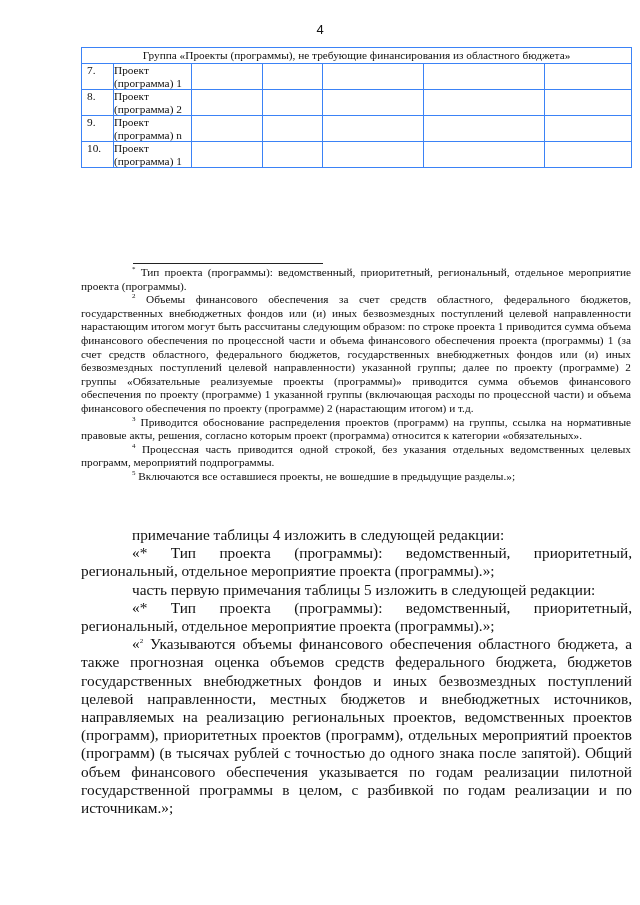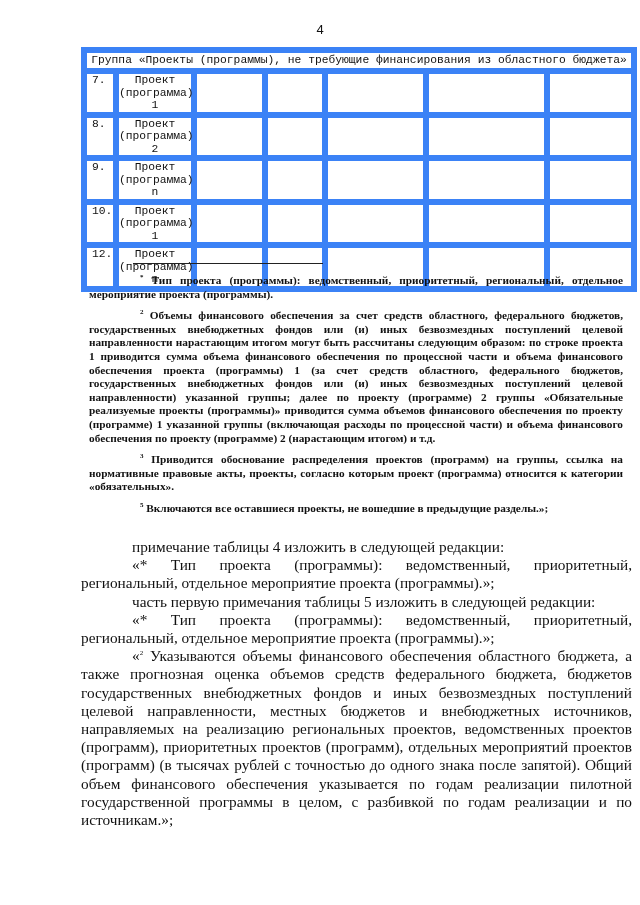--- a/index.html
+++ b/index.html
@@ -2,30 +2,30 @@
 <html><head>
 <meta charset="utf-8">
 <style>
   html, body { margin: 0; padding: 0; background: #ffffff; }
   body { width: 640px; height: 905px; position: relative; overflow: hidden;
          font-family: "Liberation Serif", "DejaVu Serif", serif; color: #111; }
   .page-num { position: absolute; top: 22px; left: 0; width: 640px; text-align: center;
               font-family: "Liberation Sans", sans-serif; font-size: 13px; }
   table.grid { position: absolute; left: 81px; top: 47px; width: 550px; border-collapse: collapse;
                table-layout: fixed; font-size: 11.3px; line-height: 12.5px; }
-  table.grid td { border: 6px solid #3b82f6; padding: 0; vertical-align: top; font-family: Liberation Mono, monospace; }
+  table.grid td { border: 1px solid #3b82f6; padding: 0; vertical-align: top; }
   td.group { text-align: center; height: 14px; padding-top: 1px !important; white-space: nowrap; }
   td.num { padding-left: 5px !important; }
-  td.name { text-align: center; }
+  td.name { }
   tr.row td { height: 25px; }
   sup { font-size: 7px; vertical-align: top; position: relative; top: -3px; }
   .footrule { position: absolute; left: 133px; top: 263px; width: 190px; border-top: 1px solid #222; }
   .notes { position: absolute; left: 81px; top: 266px; width: 550px; font-size: 11.3px; line-height: 13.6px; text-align: justify; }
-  .notes p { margin: 8px; text-indent: 51px; font-weight: bold; }
-  .body { position: absolute; left: 81px; top: 538px; width: 551px; font-size: 15.3px; line-height: 18.2px; text-align: justify; }
+  .notes p { margin: 0; text-indent: 51px; }
+  .body { position: absolute; left: 81px; top: 526px; width: 551px; font-size: 15.3px; line-height: 18.2px; text-align: justify; }
   .body p { margin: 0; text-indent: 51px; }
 </style>
 </head>
 <body>
 
 <div class="page-num">4</div>
 
 <table class="grid">
   <colgroup>
     <col style="width:32px">
@@ -69,38 +69,30 @@
     </tr>
     <tr class="row">
       <td class="num">10.</td>
       <td class="name">Проект (программа) 1</td>
       <td></td>
         <td></td>
         <td></td>
         <td></td>
         <td></td>
     </tr>
-    <tr class="row">
-      <td class="num">12.</td>
-      <td class="name">Проект (программа) n</td>
-      <td></td>
-        <td></td>
-        <td></td>
-        <td></td>
-        <td></td>
-    </tr>
   </tbody>
 </table>
 
 <div class="footrule"></div>
 
 <div class="notes">
   <p><sup>*</sup><span> Тип проекта (программы): ведомственный, приоритетный, региональный, отдельное мероприятие проекта (программы).</span></p>
   <p><sup>2</sup><span> Объемы финансового обеспечения за счет средств областного, федерального бюджетов, государственных внебюджетных фондов или (и) иных безвозмездных поступлений целевой направленности нарастающим итогом могут быть рассчитаны следующим образом: по строке проекта 1 приводится сумма объема финансового обеспечения по процессной части и объема финансового обеспечения проекта (программы) 1 (за счет средств областного, федерального бюджетов, государственных внебюджетных фондов или (и) иных безвозмездных поступлений целевой направленности) указанной группы; далее по проекту (программе) 2 группы «Обязательные реализуемые проекты (программы)» приводится сумма объемов финансового обеспечения по проекту (программе) 1 указанной группы (включающая расходы по процессной части) и объема финансового обеспечения по проекту (программе) 2 (нарастающим итогом) и т.д.</span></p>
-  <p><sup>3</sup><span> Приводится обоснование распределения проектов (программ) на группы, ссылка на нормативные правовые акты, проекты, согласно которым проект (программа) относится к категории «обязательных».</span></p>
+  <p><sup>3</sup><span> Приводится обоснование распределения проектов (программ) на группы, ссылка на нормативные правовые акты, решения, согласно которым проект (программа) относится к категории «обязательных».</span></p>
+  <p><sup>4</sup><span> Процессная часть приводится одной строкой, без указания отдельных ведомственных целевых программ, мероприятий подпрограммы.</span></p>
   <p><sup>5</sup><span> Включаются все оставшиеся проекты, не вошедшие в предыдущие разделы.»;</span></p>
 </div>
 
 <div class="body">
   <p>примечание таблицы 4 изложить в следующей редакции:</p>
   <p>«* Тип проекта (программы): ведомственный, приоритетный, региональный, отдельное мероприятие проекта (программы).»;</p>
   <p>часть первую примечания таблицы 5 изложить в следующей редакции:</p>
   <p>«* Тип проекта (программы): ведомственный, приоритетный, региональный, отдельное мероприятие проекта (программы).»;</p>
   <p><span>«</span><sup>2</sup><span> Указываются объемы финансового обеспечения областного бюджета, а также прогнозная оценка объемов средств федерального бюджета, бюджетов государственных внебюджетных фондов и иных безвозмездных поступлений целевой направленности, местных бюджетов и внебюджетных источников, направляемых на реализацию региональных проектов, ведомственных проектов (программ), приоритетных проектов (программ), отдельных мероприятий проектов (программ) (в тысячах рублей с точностью до одного знака после запятой). Общий объем финансового обеспечения указывается по годам реализации пилотной государственной программы в целом, с разбивкой по годам реализации и по источникам.»;</span></p>
 </div>

